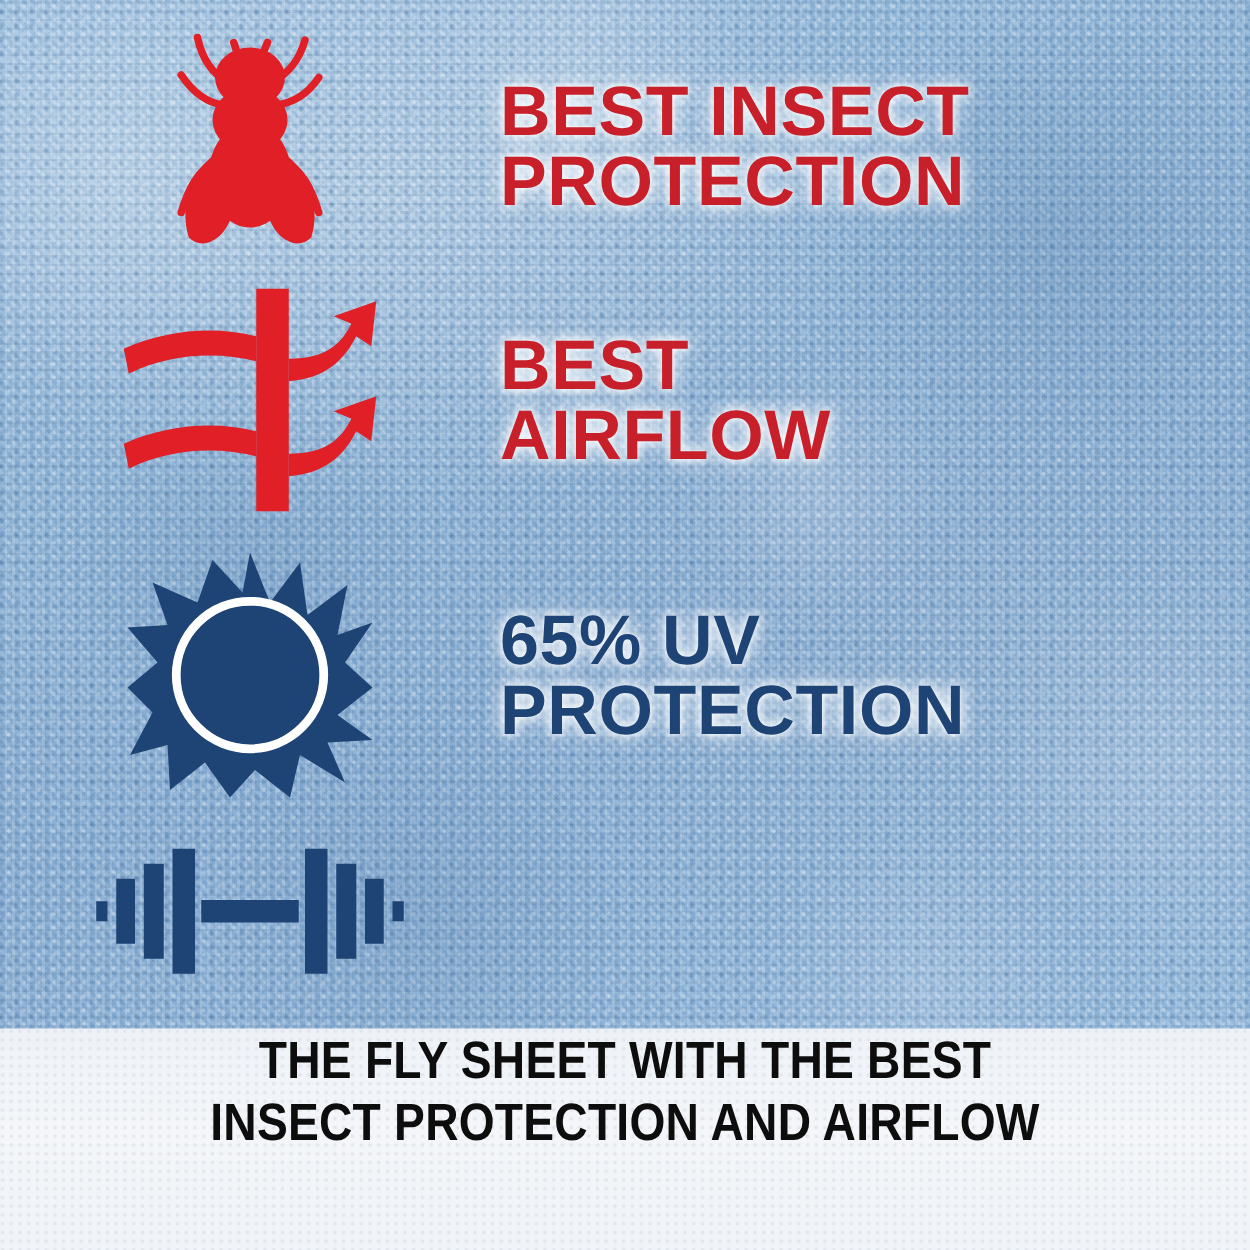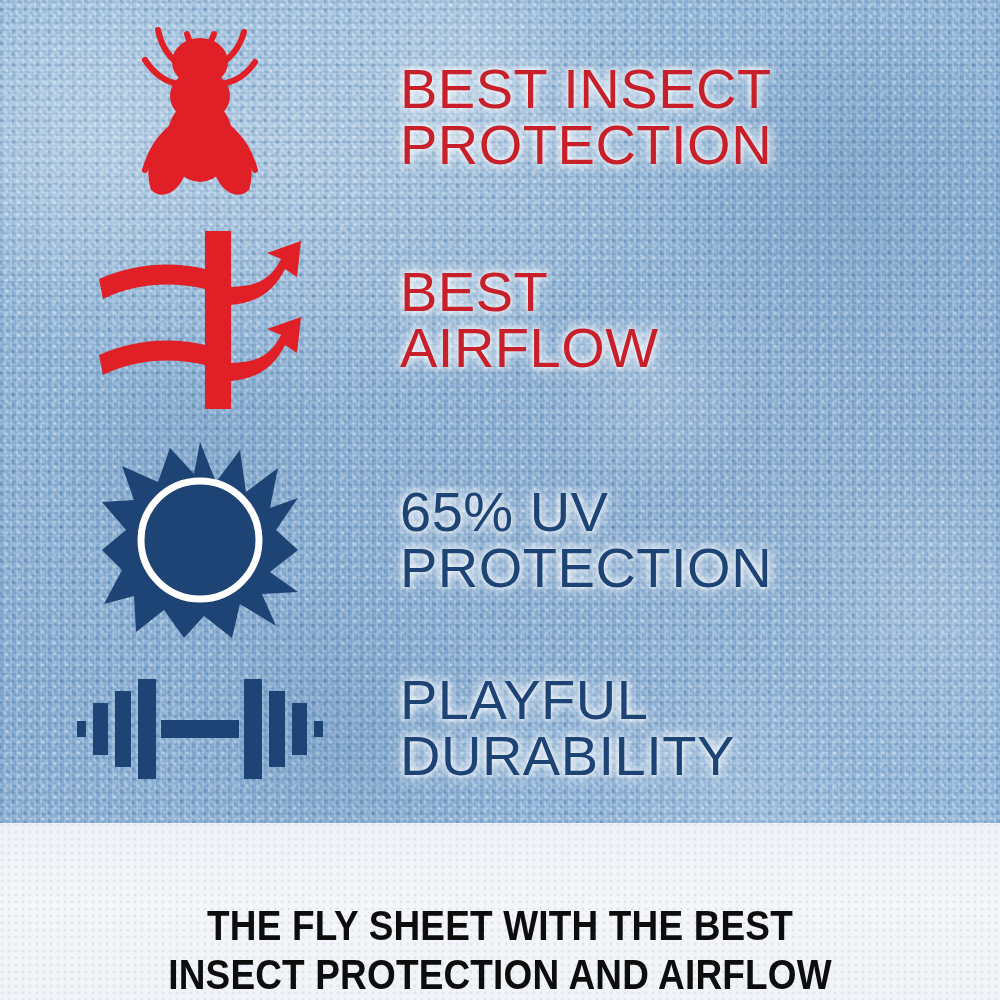--- a/index.html
+++ b/index.html
@@ -109,21 +109,21 @@
     justify-content: center;
     flex: 0 0 400px;
   }
   .text-cell {
     flex: 1 1 auto;
     padding-right: 24px;
   }
   .feature-text {
     margin: 0;
     font-family: "Liberation Sans", sans-serif;
-    font-weight: 400;
+    font-weight: 700;
     font-size: 56px;
     line-height: 1.0;
     letter-spacing: 0.5px;
     white-space: pre-line;
   }
   .text-red {
     color: #C8202A;
     text-shadow:
       0 0 6px rgba(255,255,255,0.95),
       0 0 12px rgba(255,255,255,0.85),
@@ -149,21 +149,21 @@
     left: 0;
     top: 823px;
     width: 1000px;
     height: 177px;
     background: #f2f4f7;
     background-image:
       radial-gradient(circle at 2px 2px, rgba(215,222,232,0.65) 0.8px, rgba(215,222,232,0) 2px),
       linear-gradient(180deg, #eef2f7 0%, #f4f6f9 45%, #f0f3f7 100%);
     background-size: 7px 7px, 100% 100%;
     display: flex;
-    align-items: flex-end;
+    align-items: flex-start;
     justify-content: center;
   }
   .caption-text {
     margin: 0;
     text-align: center;
     color: #0d0d0d;
     font-family: "Liberation Sans", sans-serif;
     font-weight: 700;
     font-size: 42px;
     line-height: 1.18;
@@ -275,24 +275,20 @@
 
           <rect x="86" y="57" width="78" height="18"></rect>
 
           <rect x="169" y="16" width="18" height="100"></rect>
           <rect x="194" y="28" width="16" height="76"></rect>
           <rect x="217" y="40" width="15" height="52"></rect>
           <rect x="239" y="58" width="9" height="16"></rect>
         </g>
       </svg>
     </div>
-    <div class="text-cell">
-      <p class="feature-text text-navy">PLAYFUL
-DURABILITY</p>
-    </div>
   </div>
 
   <div class="caption-panel">
     <p class="caption-text">THE FLY SHEET WITH THE BEST
 INSECT PROTECTION AND AIRFLOW</p>
   </div>
 
 </div>
 
 </body></html>

